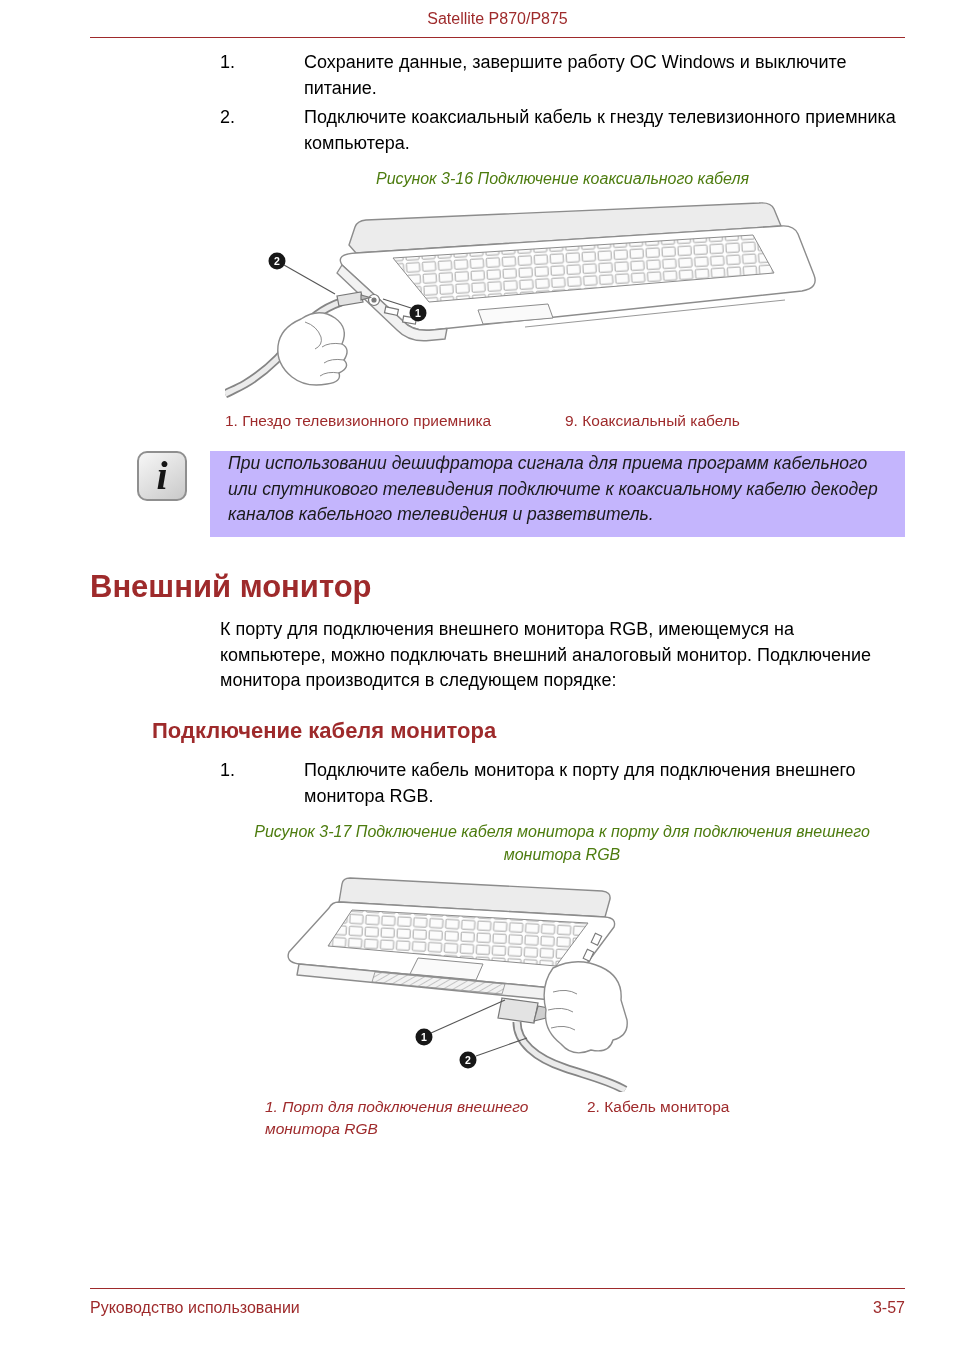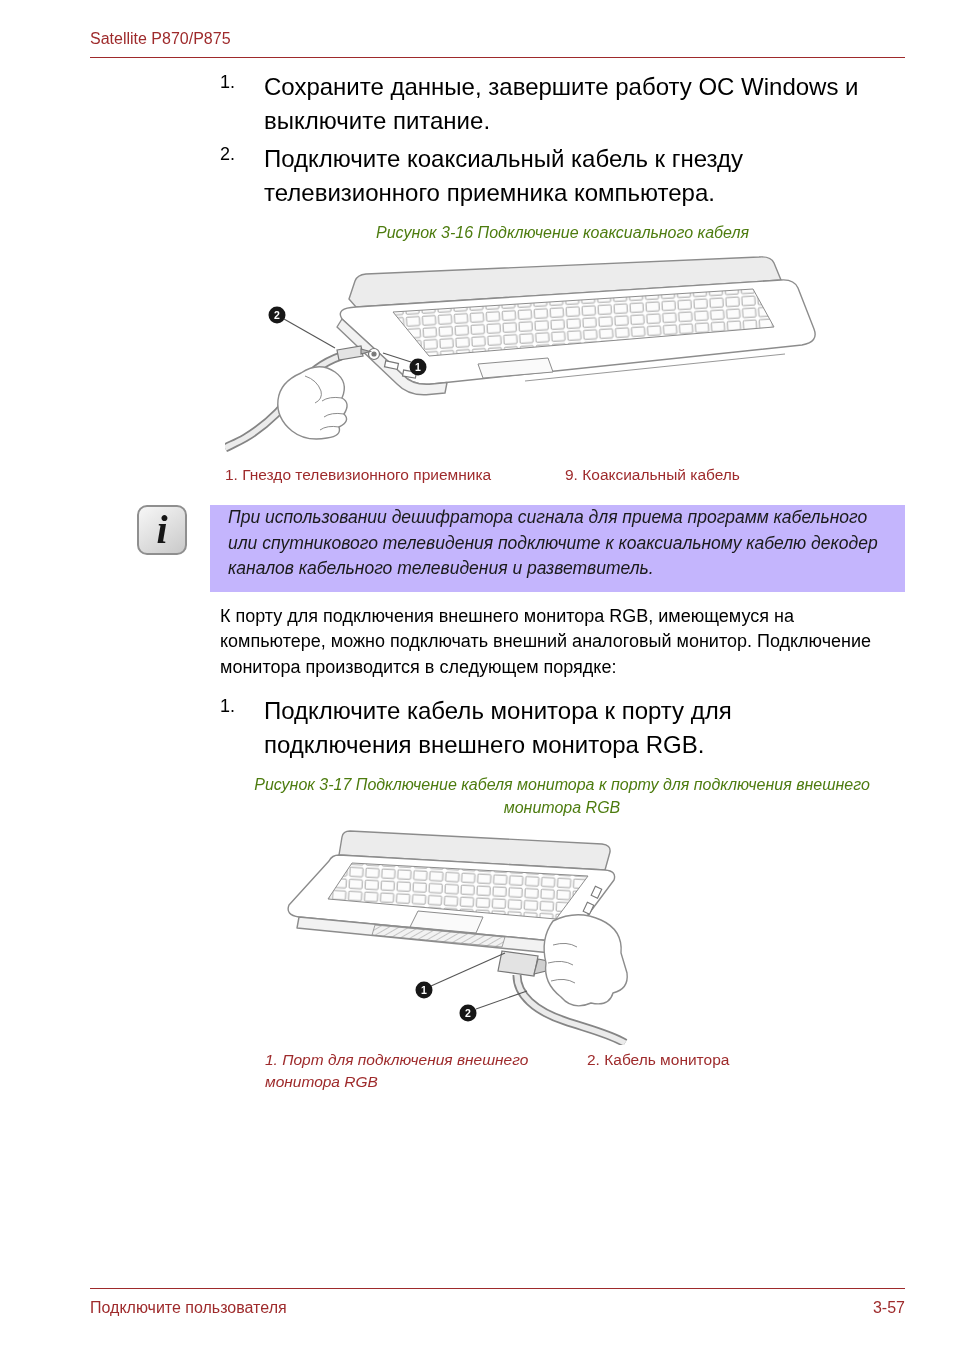--- a/index.html
+++ b/index.html
@@ -1,28 +1,28 @@
 <!DOCTYPE html>
 <html><head>
 <meta charset="utf-8">
 <style>
   * { margin:0; padding:0; box-sizing:border-box; }
   html,body { width:954px; height:1345px; background:#fff; }
   body { font-family:"Liberation Sans",sans-serif; color:#000; }
   .page { position:relative; width:954px; height:1345px; padding:0 49px 0 90px; overflow:hidden; }
 
   
-  .page-header { padding-top:30px; padding-bottom:9px; border-bottom:1px solid #9e2a2b; text-align:left; }
+  .page-header { padding-top:10px; padding-bottom:9px; border-bottom:1px solid #9e2a2b; text-align:center; }
   .header-title { color:#9e2a2b; font-size:16px; }
 
   
   .steps { list-style:none; margin-left:130px; margin-top:12px; }
   .steps li { display:flex; margin-bottom:4px; }
   .step-num { width:44px; flex:none; font-size:18px; line-height:1.42; }
-  .step-txt { font-size:24px; line-height:1.42; max-width:620px; }
+  .step-txt { font-size:18px; line-height:1.42; max-width:620px;margin-left:40px; }
 
   
   .fig-caption { margin-left:130px; width:685px; text-align:center; font-style:italic;
                  color:#4d7c0f; font-size:16px; line-height:1.4; margin-top:12px; }
   .fig-caption.narrow { width:640px; margin-left:152px; }
 
   .figure { margin-top:10px; }
   .figure.fig1 { margin-left:135px; }
   .figure.fig2 { margin-left:165px; margin-top:6px; }
 
@@ -143,23 +143,25 @@
       <span class="col2">9. Коаксиальный кабель</span>
     </div>
 
     <div class="note-row">
       <div class="note-icon">
         <span class="note-icon-glyph">i</span>
       </div>
       <div class="note-box">При использовании дешифратора сигнала для приема программ кабельного или спутникового телевидения подключите к коаксиальному кабелю декодер каналов кабельного телевидения и разветвитель.</div>
     </div>
 
+    <h1 class="section-title">Внешний монитор</h1>
 
     <p class="body-text">К порту для подключения внешнего монитора RGB, имеющемуся на компьютере, можно подключать внешний аналоговый монитор. Подключение монитора производится в следующем порядке:</p>
 
+    <h2 class="subsection-title">Подключение кабеля монитора</h2>
 
     <ol class="steps mt">
       <li>
         <span class="step-num">1.</span>
         <span class="step-txt">Подключите кабель монитора к порту для подключения внешнего монитора RGB.</span>
       </li>
     </ol>
 
     <p class="fig-caption narrow">Рисунок 3-17 Подключение кабеля монитора к порту для подключения внешнего монитора RGB</p>
 
@@ -219,17 +221,17 @@
     </figure>
 
     <div class="legend legend2">
       <span class="col1">1. Порт для подключения внешнего монитора RGB</span>
       <span class="col2">2. Кабель монитора</span>
     </div>
 
   </main>
 
   <footer class="page-footer">
-    <span>Подключите пользователя</span>
+    <span>Руководство использовании</span>
     <span>3-57</span>
   </footer>
 
 </div>
 
 </body></html>

